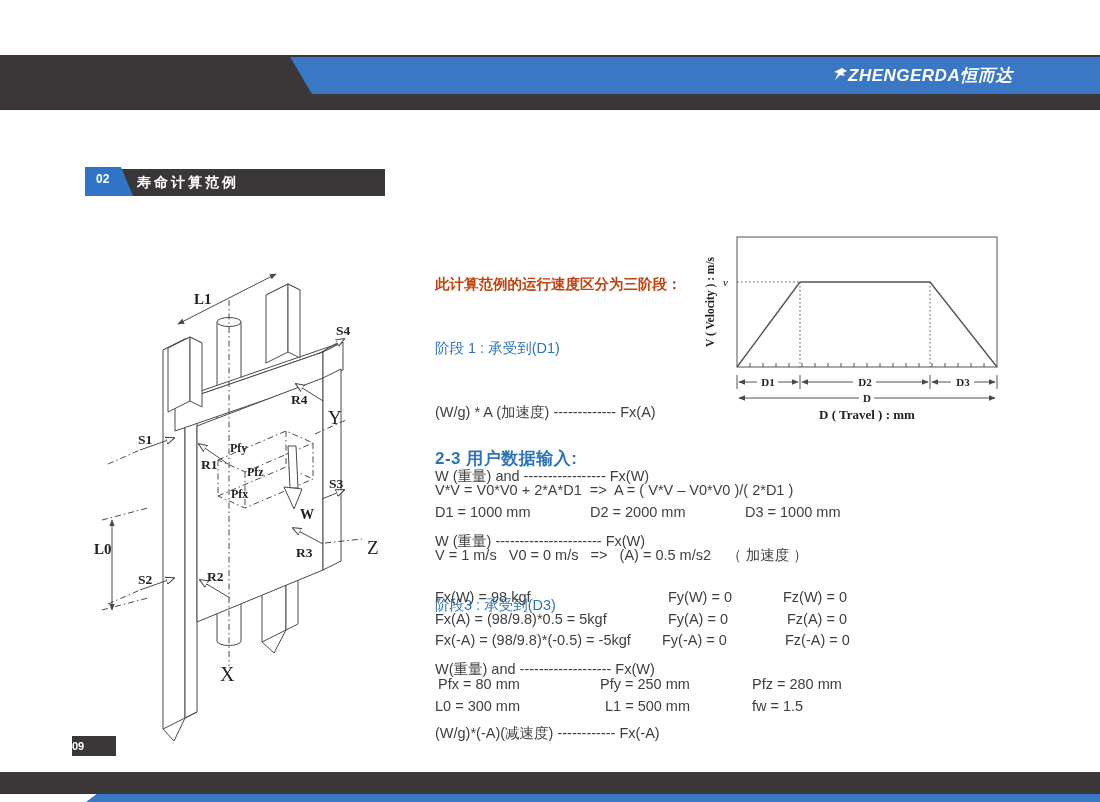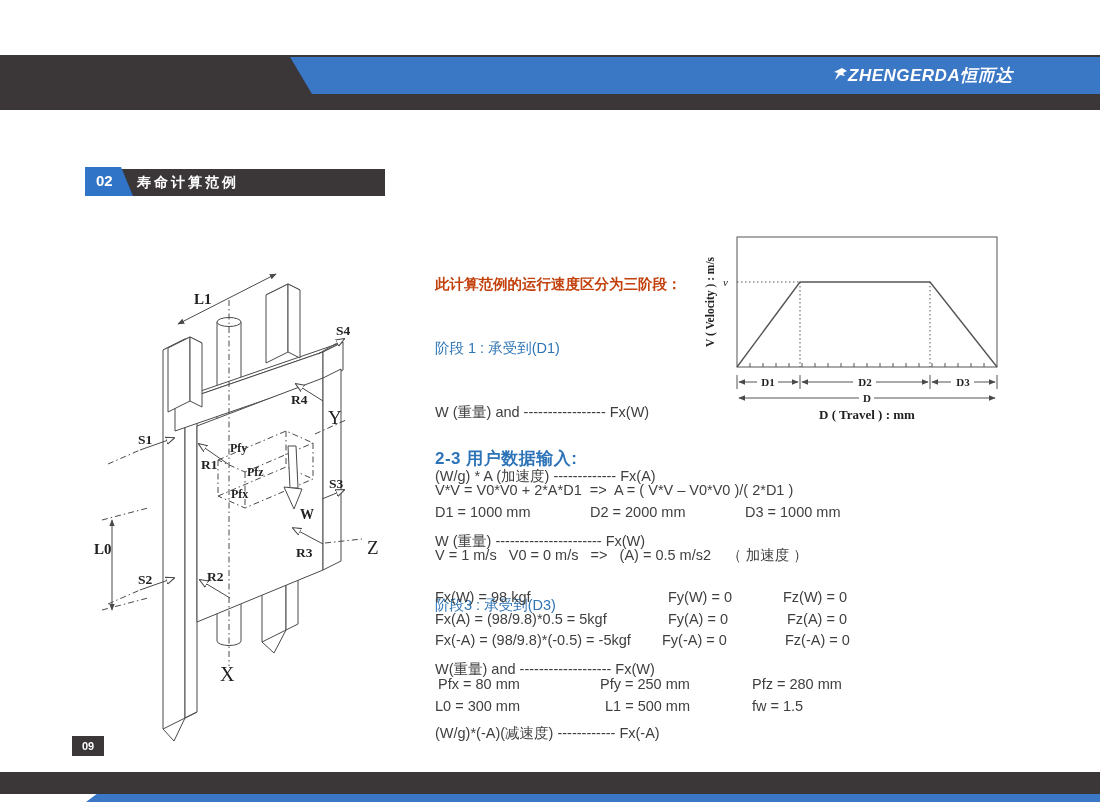--- a/index.html
+++ b/index.html
@@ -8,35 +8,35 @@
   
   .hdr-dark{position:absolute;left:0;top:55px;width:1100px;height:55px;background:#3b3738;}
   .hdr-blue{position:absolute;left:290px;top:57px;width:810px;height:37px;background:#3a77c5;
             clip-path:polygon(0 0,100% 0,100% 100%,22px 100%);}
   .hdr-title{position:absolute;left:86px;top:70px;color:#fff;font-size:19px;font-weight:bold;letter-spacing:1.5px;z-index:3;}
   .logo{position:absolute;left:833px;top:64px;color:#fff;z-index:3;display:flex;align-items:flex-end;}
   .logo-text{font-size:17px;font-weight:bold;font-style:italic;letter-spacing:.5px;}
   
   .badge-blue{position:absolute;left:85px;top:167px;width:48px;height:29px;background:#2f74c7;
               clip-path:polygon(0 0,36px 0,100% 100%,0 100%);z-index:2;}
-  .badge-num{position:absolute;left:96px;top:172px;color:#fff;font-weight:bold;font-size:15px;z-index:3;}
+  .badge-num{position:absolute;left:96px;top:172px;color:#fff;font-weight:bold;font-size:12px;z-index:3;}
   .badge-bar{position:absolute;left:117px;top:169px;width:268px;height:27px;background:#3b3738;z-index:1;}
   .badge-title{position:absolute;left:137px;top:174px;color:#fff;font-weight:bold;font-size:14px;letter-spacing:3px;z-index:3;}
   
   .phases{position:absolute;left:435px;top:231px;font-size:14.5px;line-height:21.4px;color:#3f3f3f;white-space:pre;}
   .phases .intro{font-weight:bold;color:#c2410c;}
   .phases .phase{color:#2e74b5;}
   
   .calc-h{position:absolute;left:435px;top:447px;color:#2d73b8;font-weight:bold;font-size:17px;letter-spacing:.5px;}
   .calc{position:absolute;left:435px;top:482px;width:450px;height:250px;font-size:14.5px;color:#3f3f3f;}
   .calc .row{position:absolute;left:0;white-space:pre;}
   .calc .row span{position:absolute;top:0;white-space:pre;}
   
-  .pagenum{position:absolute;left:72px;top:736px;width:32px;height:20px;background:#3b3738;color:#fff;
-           font-size:11px;font-weight:bold;text-align:center;line-height:20px;}
+  .pagenum{position:absolute;left:72px;top:736px;width:44px;height:20px;background:#3b3738;color:#fff;
+           font-size:11px;font-weight:bold;line-height:20px;}
   .ftr-blue{position:absolute;left:86px;top:790px;width:1014px;height:12px;background:#3a77c5;
             clip-path:polygon(16px 0,100% 0,100% 100%,0 100%);z-index:1;}
   .ftr-dark{position:absolute;left:0;top:772px;width:1100px;height:22px;background:#3b3738;z-index:2;}
   .diagram{position:absolute;left:90px;top:238px;}
   .chart{position:absolute;left:700px;top:223px;}
   svg text{font-family:"Liberation Serif",serif;fill:#222;}
 </style>
 </head>
 <body>
 
@@ -52,22 +52,22 @@
   </div>
 
   <div class="badge-blue"></div>
   <div class="badge-num">02</div>
   <div class="badge-bar"></div>
   <div class="badge-title">寿命计算范例</div>
 
   <div class="phases">
     <div class="intro">此计算范例的运行速度区分为三阶段：</div>
     <div class="phase">阶段 1 : 承受到(D1)</div>
+    <div>(W/g) * A (加速度) ------------- Fx(A)</div>
     <div>W (重量) and ----------------- Fx(W)</div>
-    <div>(W/g) * A (加速度) ------------- Fx(A)</div>
     <div>W (重量) ---------------------- Fx(W)</div>
     <div class="phase">阶段3 : 承受到(D3)</div>
     <div>W(重量) and ------------------- Fx(W)</div>
     <div>(W/g)*(-A)(减速度) ------------ Fx(-A)</div>
   </div>
 
   <div class="calc-h">2-3  用户数据输入:</div>
   <div class="calc">
     <div class="row" style="top:0">V*V = V0*V0 + 2*A*D1  =&gt;  A = ( V*V – V0*V0 )/( 2*D1 )</div>
     <div class="row" style="top:22px">

